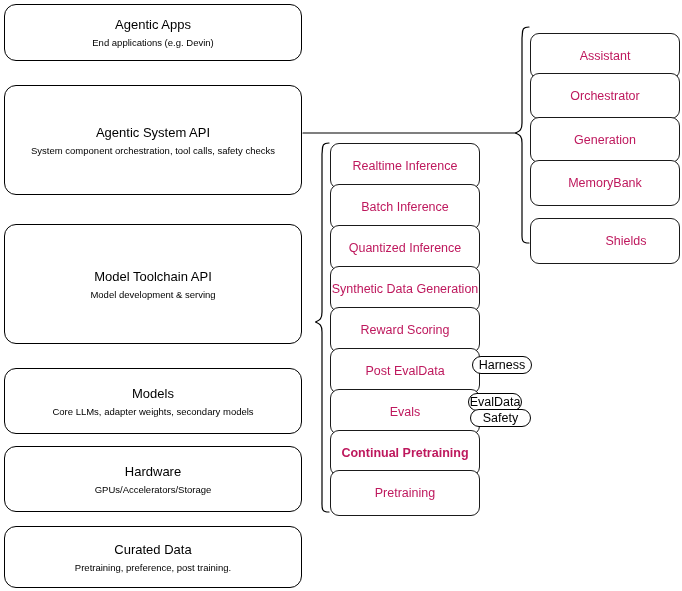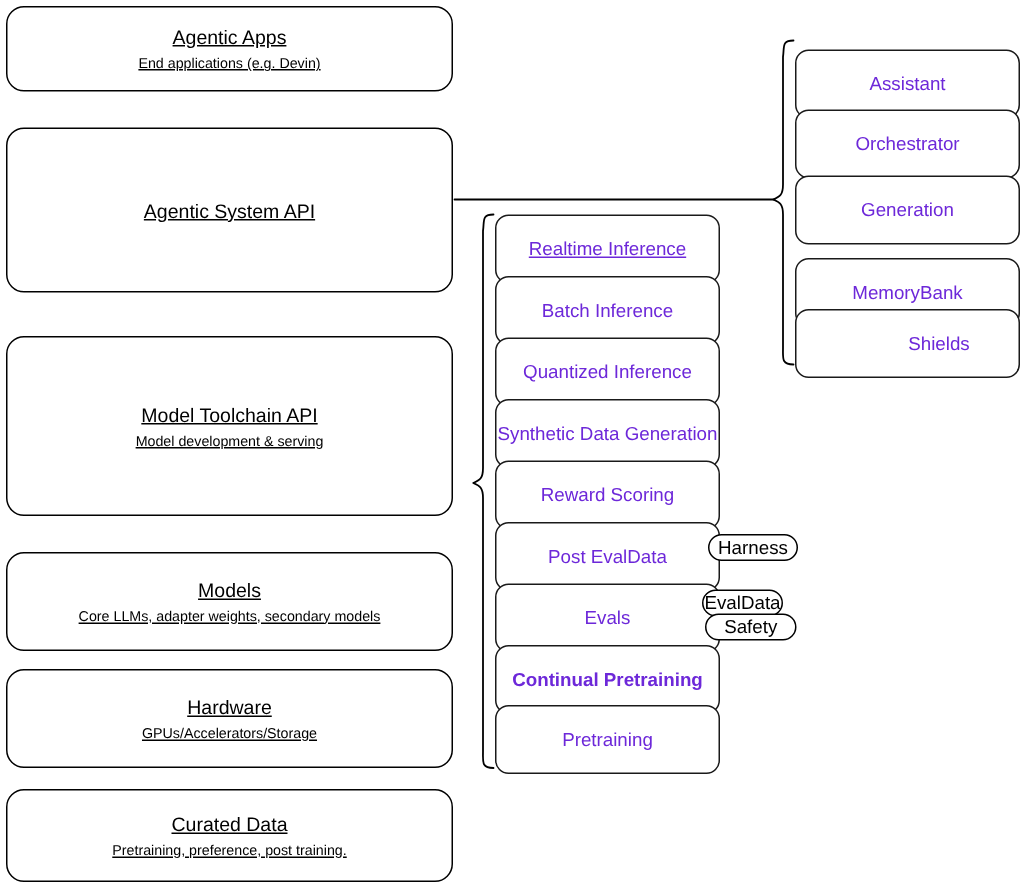--- a/index.html
+++ b/index.html
@@ -29,39 +29,38 @@
     align-items: center;
     justify-content: center;
     text-align: center;
   }
   
   .layer {
     border-radius: 12px;
     left: 4px;
     width: 298px;
     padding: 4px 8px;
-    text-decoration: underline;
   }
   .layer .title {
     font-size: 13px;
     color: #000000;
     line-height: 17px;
   }
   .layer .subtitle {
     font-size: 9.5px;
     color: #000000;
     line-height: 13px;
     margin-top: 3px;
   }
   
   .chip {
     border-radius: 9px;
     height: 46px;
     font-size: 12.5px;
-    color: #6d28d9;
+    color: #be185d;
     border: 1px solid #1a1a1a;
   }
   .chip.mid {
     left: 330px;
     width: 150px;
   }
   .chip.right {
     left: 530px;
     width: 150px;
   }
@@ -122,20 +121,21 @@
     <line x1="455" y1="418" x2="474" y2="418"></line>
   </svg>
 
   <div class="node layer" style="top:4px; height:57px;">
     <div class="title">Agentic Apps</div>
     <div class="subtitle">End applications (e.g. Devin)</div>
   </div>
 
   <div class="node layer" style="top:85px; height:110px;">
     <div class="title">Agentic System API</div>
+    <div class="subtitle">System component orchestration, tool calls, safety checks</div>
   </div>
 
   <div class="node layer" style="top:224px; height:120px;">
     <div class="title">Model Toolchain API</div>
     <div class="subtitle">Model development &amp; serving</div>
   </div>
 
   <div class="node layer" style="top:446px; height:66px;">
     <div class="title">Hardware</div>
     <div class="subtitle">GPUs/Accelerators/Storage</div>
@@ -153,28 +153,28 @@
 
   <div class="node chip right" style="top:33px;">
     <span>Assistant</span>
   </div>
   <div class="node chip right" style="top:73px;">
     <span>Orchestrator</span>
   </div>
   <div class="node chip right" style="top:117px;">
     <span>Generation</span>
   </div>
-  <div class="node chip right" style="top:172px;">
+  <div class="node chip right" style="top:160px;">
     <span>MemoryBank</span>
   </div>
-  <div class="node chip right" style="top:206px;padding-left:42px;">
+  <div class="node chip right" style="top:218px;padding-left:42px;">
     <span>Shields</span>
   </div>
 
-  <div class="node chip mid" style="top:143px;text-decoration:underline;">
+  <div class="node chip mid" style="top:143px;">
     <span>Realtime Inference</span>
   </div>
   <div class="node chip mid" style="top:184px;">
     <span>Batch Inference</span>
   </div>
   <div class="node chip mid" style="top:225px;justify-content:center;">
     <span>Quantized Inference</span>
   </div>
   <div class="node chip mid" style="top:266px;">
     <span>Synthetic Data Generation</span>

